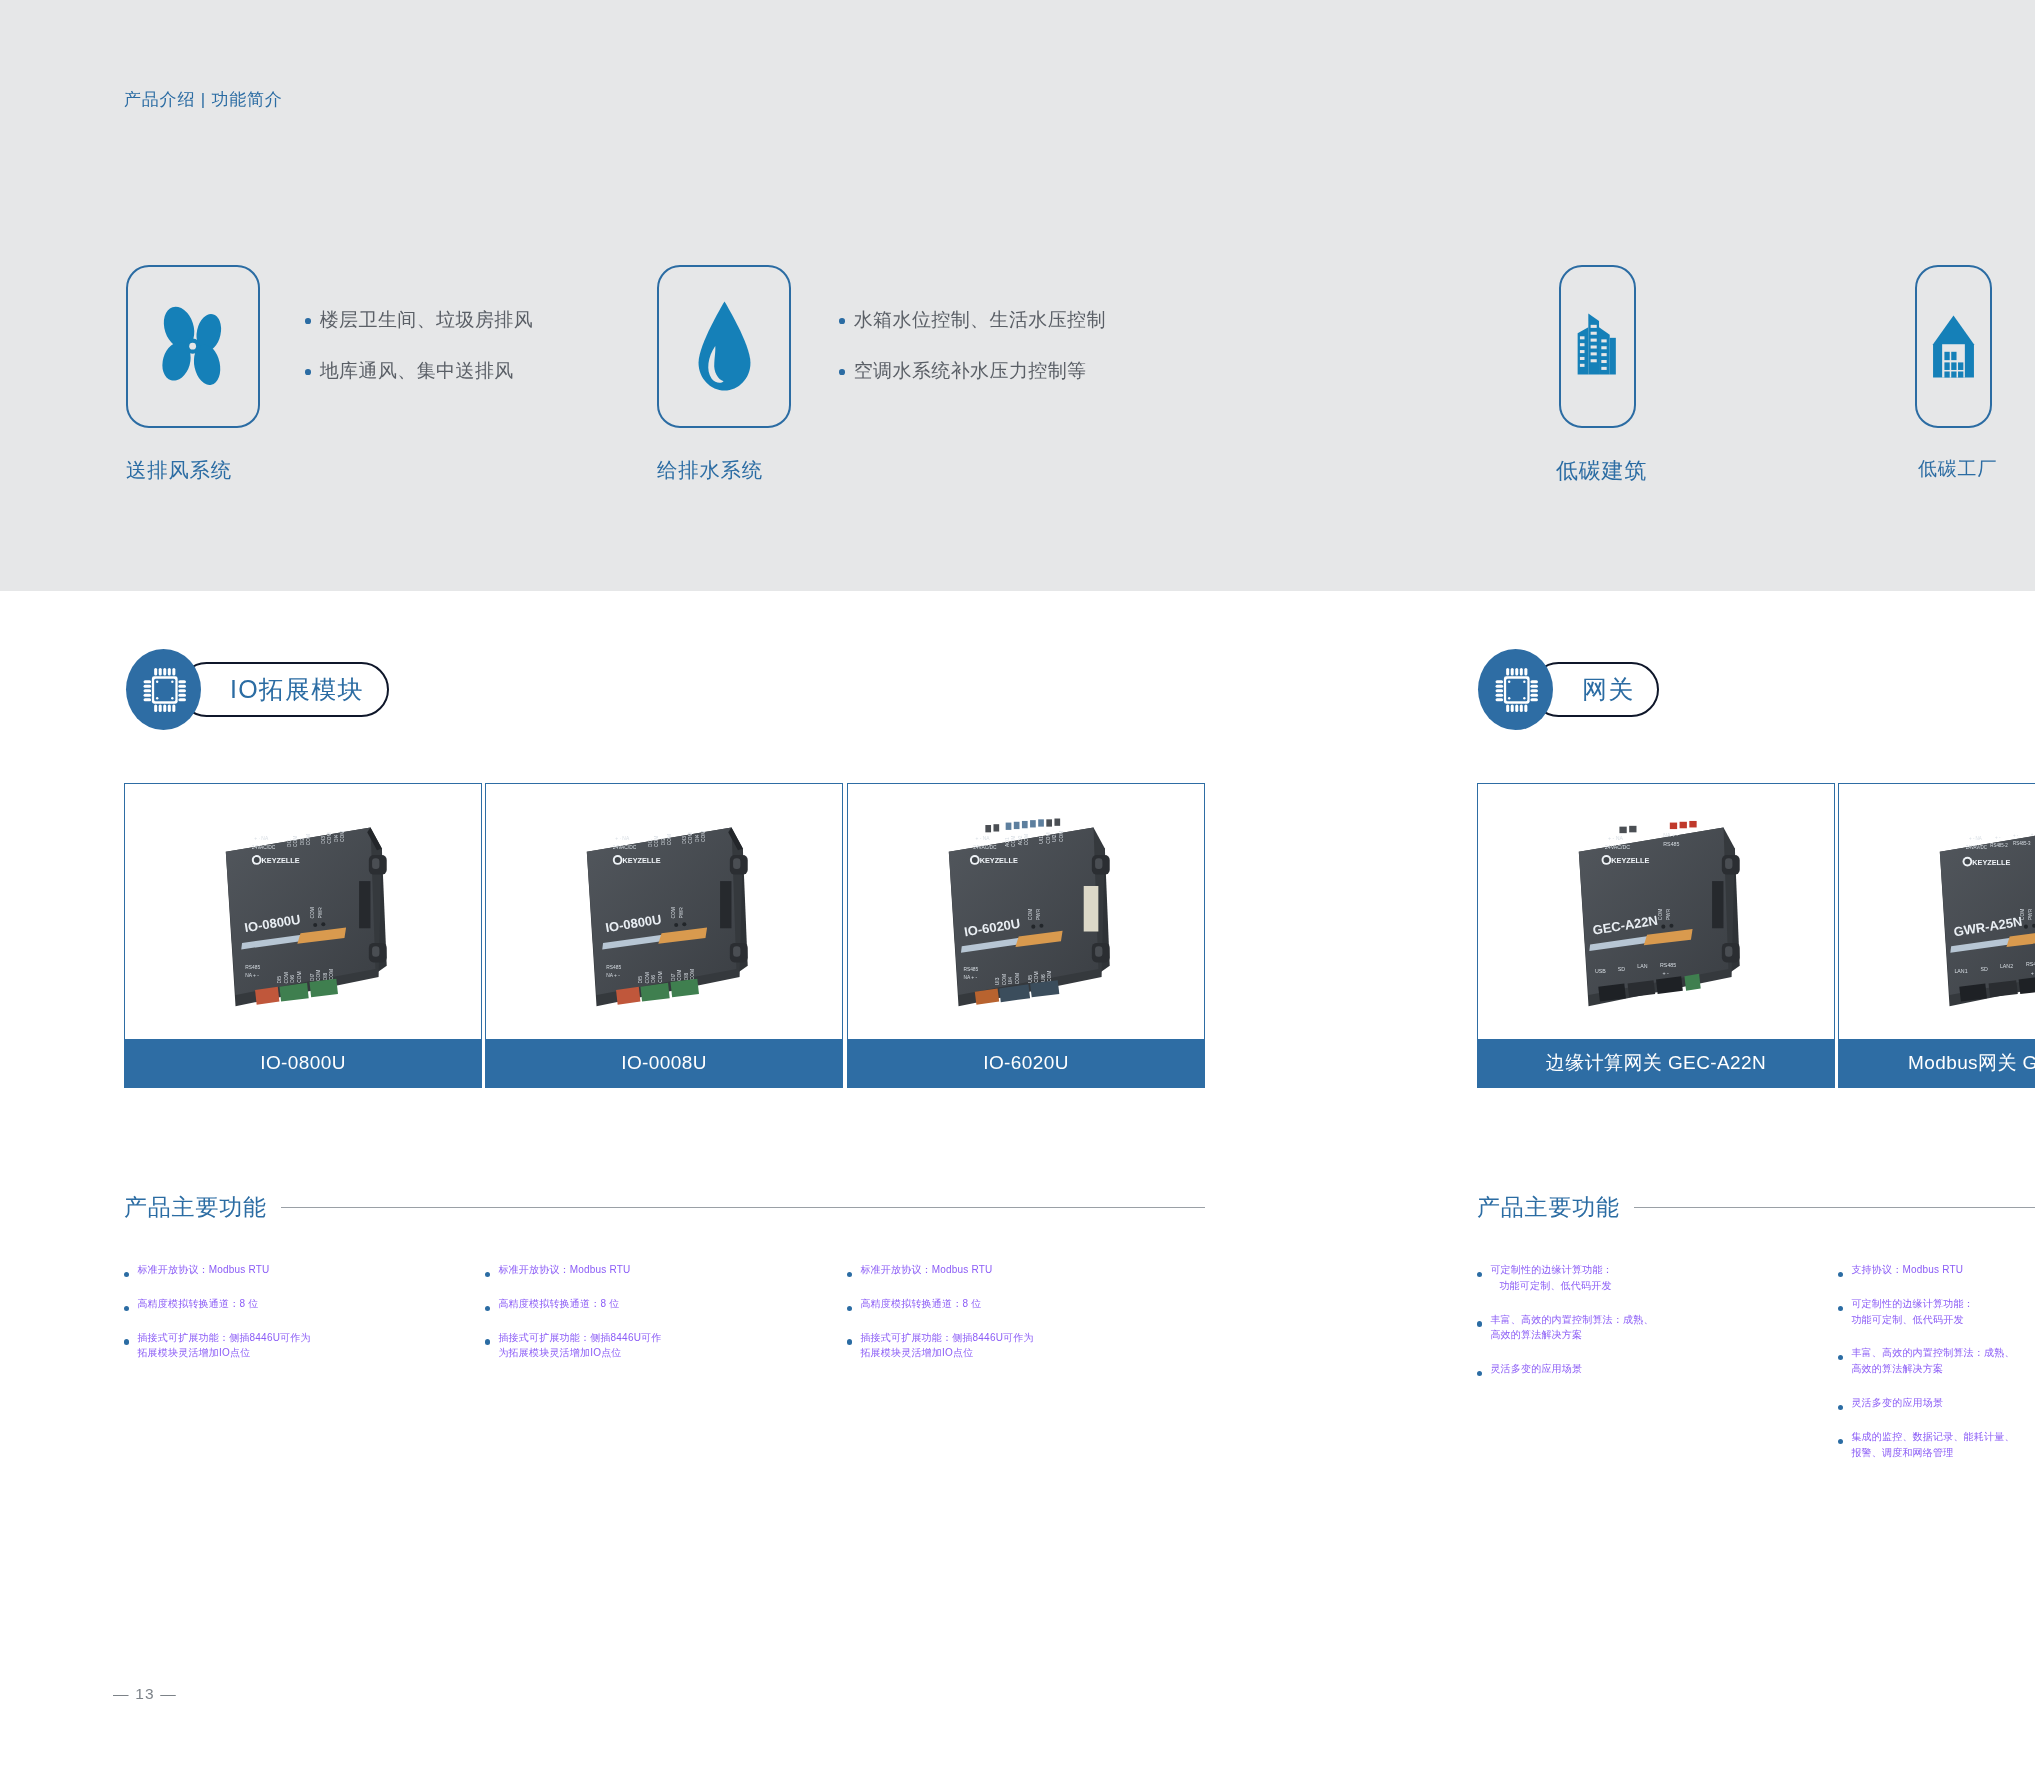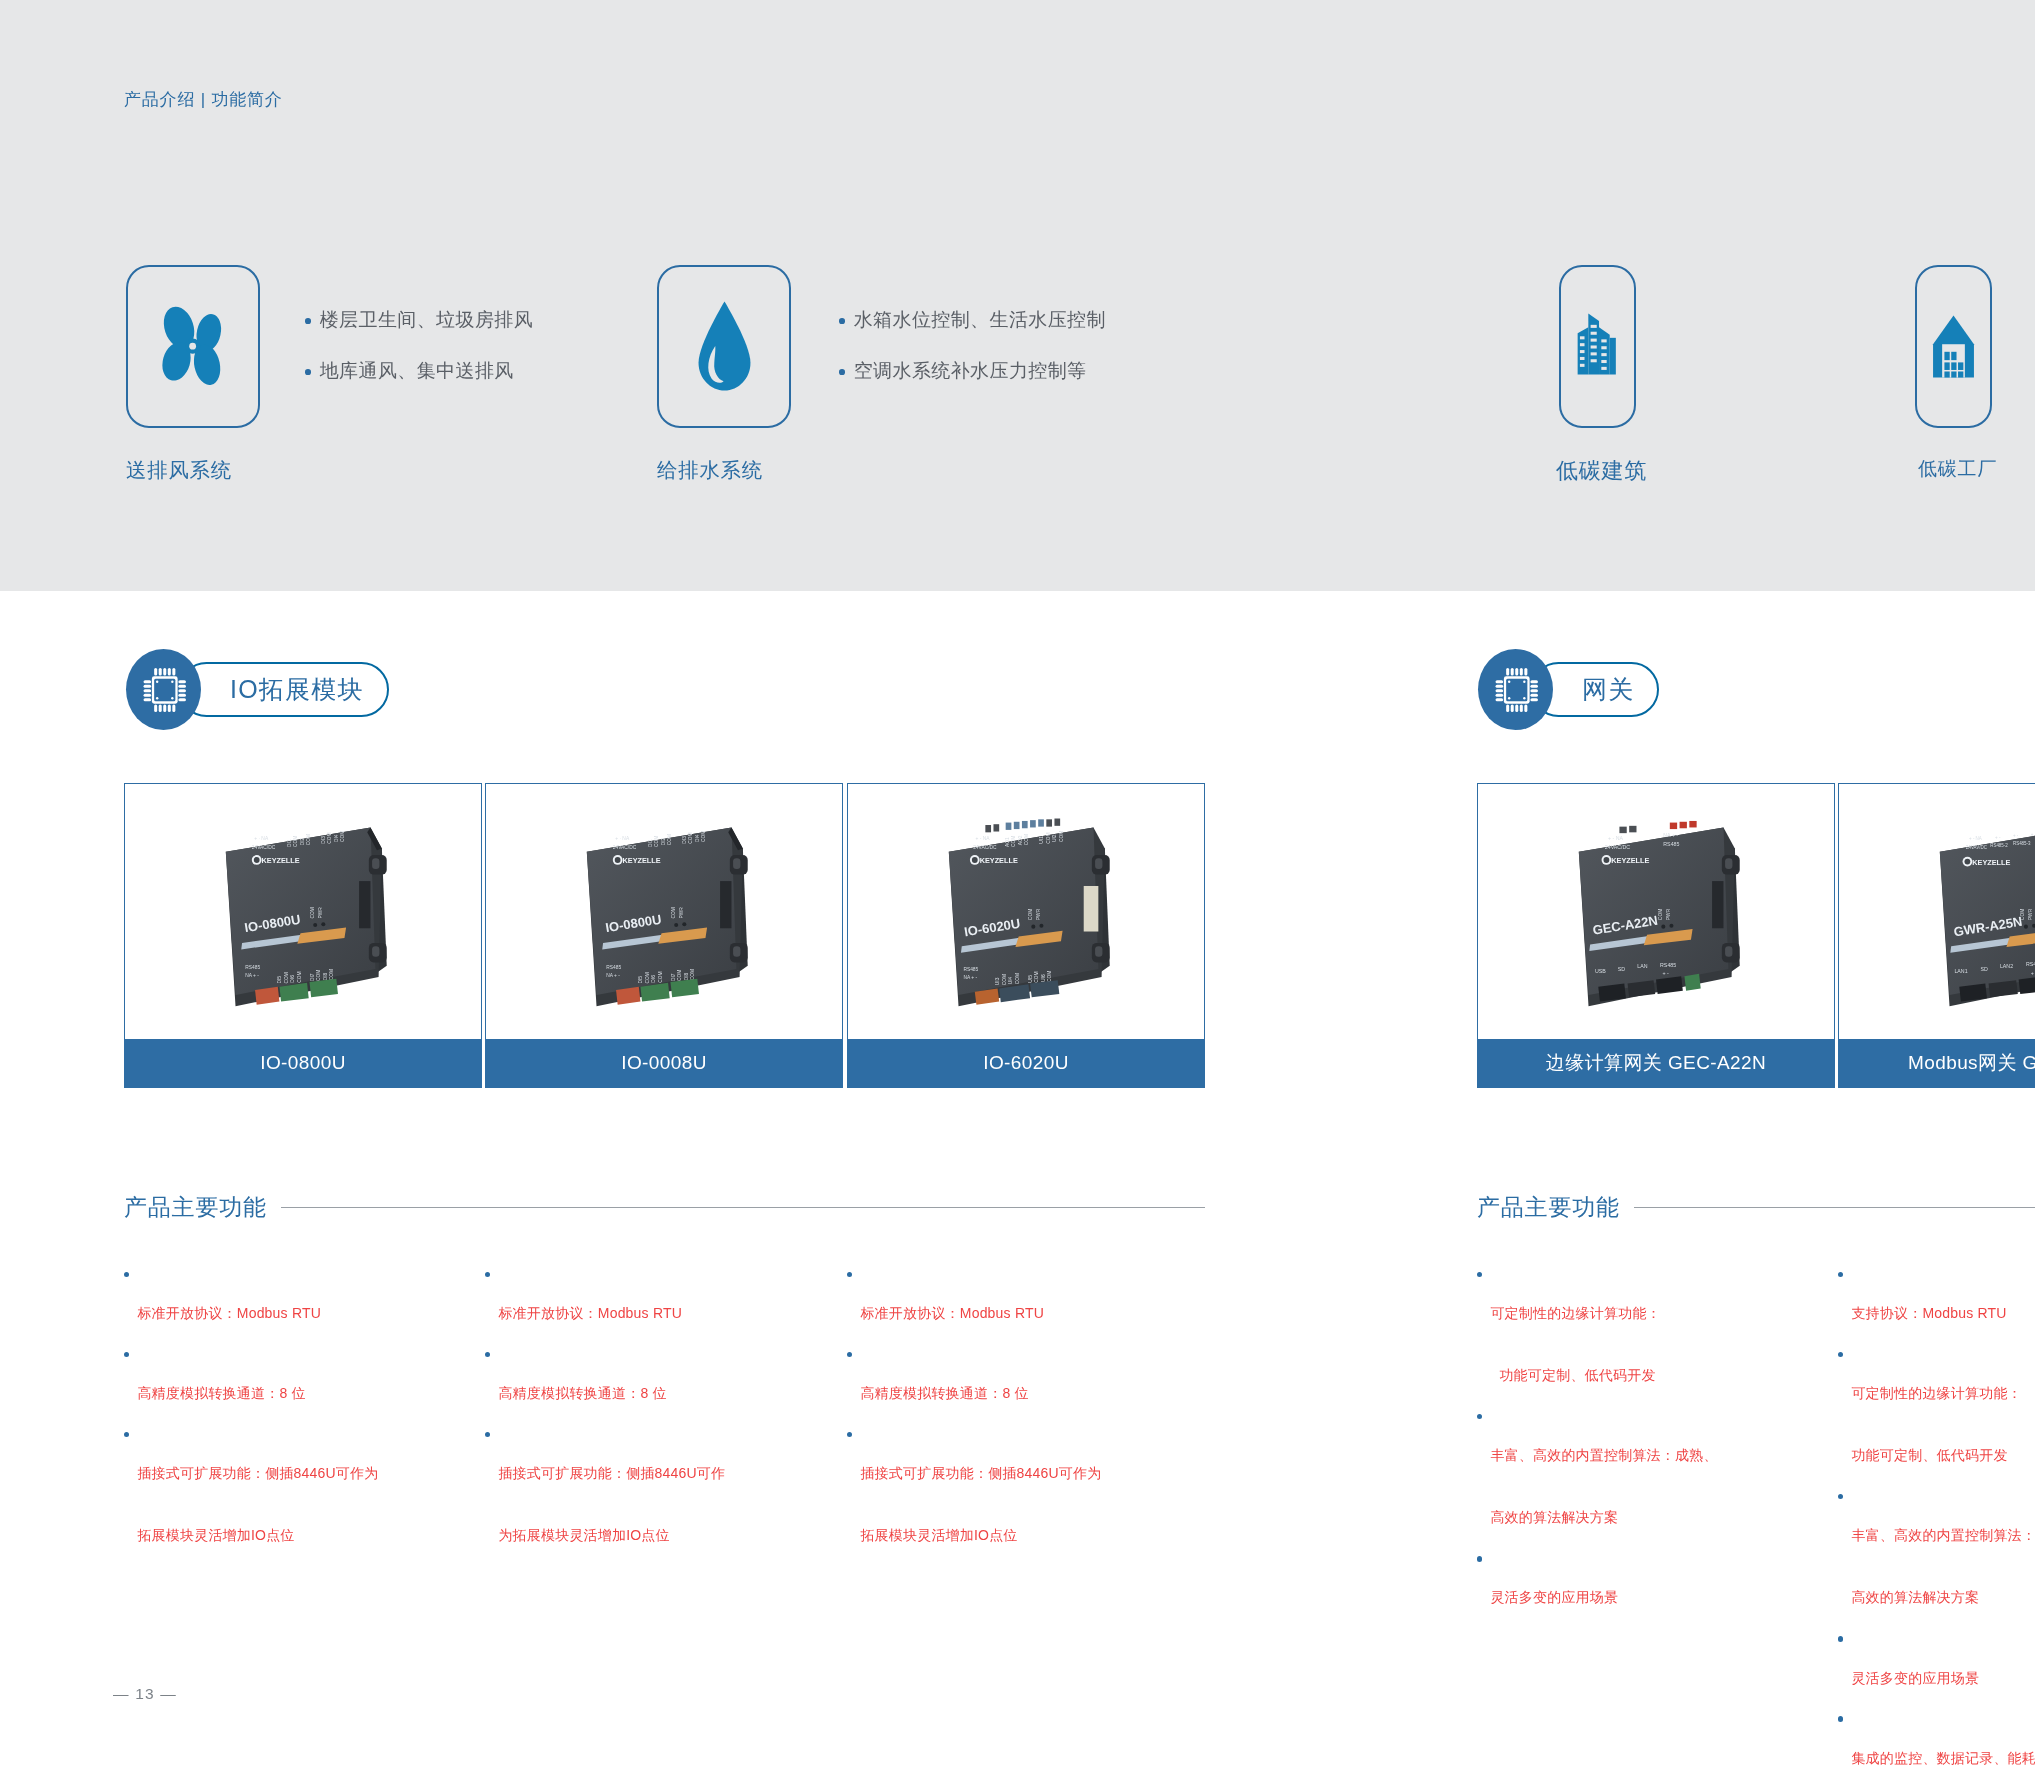--- a/index.html
+++ b/index.html
@@ -68,21 +68,21 @@
   .sec-chip {
     position: absolute; left: 0; top: 0;
     width: 75px; height: 81px;
     background: #2e6da4; border-radius: 50%;
     display: flex; align-items: center; justify-content: center;
     z-index: 2;
   }
   .sec-pill {
     position: absolute; top: 13px; left: 53px;
     height: 55px;
-    border: 2px solid #0369a1;
+    border: 2px solid #0f172a;
     border-radius: 28px;
     display: flex; align-items: center;
     padding-left: 49px; padding-right: 23px;
     z-index: 1;
   }
   .sec-pill-label {
     font-size: 25px; color: #2b6ca3; letter-spacing: 1.2px; white-space: nowrap;
   }
 
   
@@ -122,22 +122,22 @@
   
   .feat-col { position: absolute; }
   .feat-item { display: flex; align-items: flex-start; margin-bottom: 18px; }
   .feat-dot {
     width: 5.3px; height: 5.3px; border-radius: 50%;
     background: #2b6ca3; flex: none;
     margin-top: 9.8px; margin-right: 8.1px;
   }
   .feat-lines { }
   .feat-line {
-    font-size: 14px; color: #ef4444; line-height: 1.58;
-    white-space: nowrap; letter-spacing: 0.2px; margin-top: 40px;
+    font-size: 10px; color: #8b5cf6; line-height: 1.58;
+    white-space: nowrap; letter-spacing: 0.2px;
   }
   .feat-line.indent { padding-left: 9px; }
 
   
   .page-num {
     position: absolute;
     font-size: 15.5px; color: #7c8288; letter-spacing: 1.2px;
     white-space: nowrap;
   }
   #page-num-left  { left: 113px; top: 1685px; }

